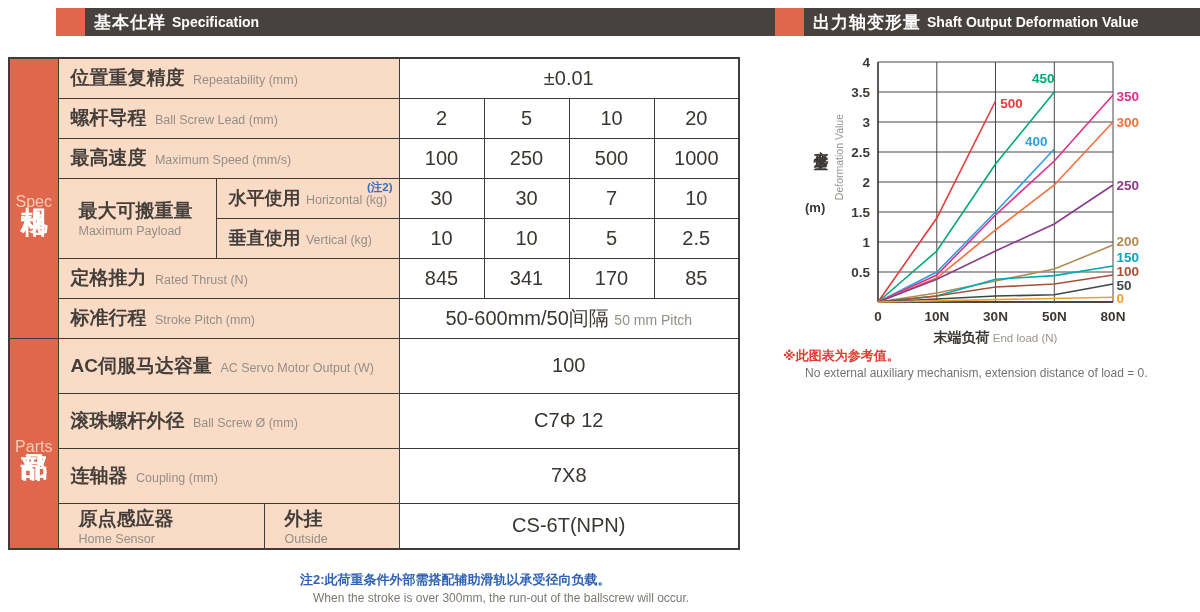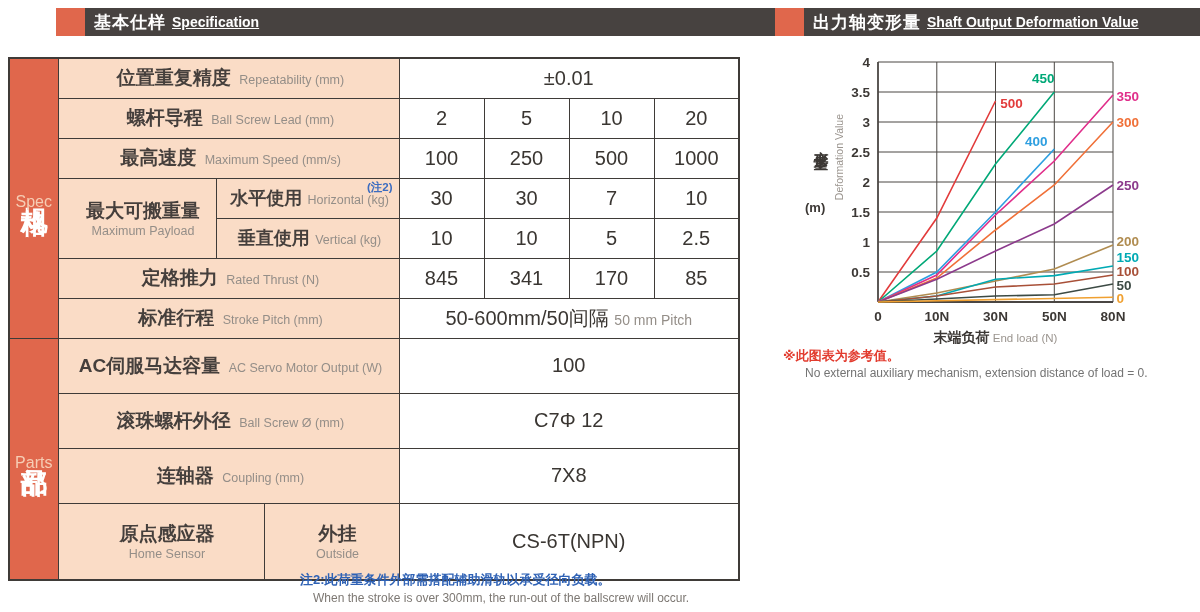--- a/index.html
+++ b/index.html
@@ -4,31 +4,31 @@
 <style>
   * { margin:0; padding:0; box-sizing:border-box; }
   body { font-family:"Liberation Sans","DejaVu Sans",sans-serif; background:#fff; }
   #canvas { position:relative; width:1200px; height:612px; background:#ffffff; overflow:hidden; }
 
   
   .hdr { position:absolute; height:28px; display:flex; align-items:stretch; }
   .hdr .sq { width:29px; background:#e0674c; flex:none; }
   .hdr .bar { flex:1; background:#474240; display:flex; align-items:center; padding-left:9px; }
   .hdr .zh { color:#fff; font-size:17px; font-weight:bold; letter-spacing:1px; }
-  .hdr .en { color:#fff; font-size:14px; font-weight:bold; margin-left:6px;text-decoration:underline; }
+  .hdr .en { color:#fff; font-size:14px; font-weight:bold; margin-left:6px; }
 
   
   table.spec { position:absolute; left:8px; top:57px; border-collapse:collapse; table-layout:fixed; width:730px;
                border:2px solid #3f3b38; }
   table.spec td { border:1px solid #3f3b38; overflow:hidden; }
-  tr.r40 { height:40px; } tr.r55 { height:55px; } tr.r63 { height:77px;border-radius:26px; }
+  tr.r40 { height:40px; } tr.r55 { height:55px; } tr.r63 { height:46px;border-radius:26px; }
   td.side { background:#e0674c; text-align:center; vertical-align:middle;margin-left:48px; }
   .side-zh { writing-mode:vertical-rl; margin:0 auto; font-size:27px; font-weight:bold; color:#ffffff; line-height:1; letter-spacing:3px; }
   .side-en { font-size:16px; color:#f6cdb4; margin-top:2px; }
-  td.lbl { background:#fadcc6; vertical-align:middle; padding:2px 8px 2px 12px; position:relative;text-align:center; }
+  td.lbl { background:#fadcc6; vertical-align:middle; padding:2px 8px 2px 12px; position:relative; }
   td.val { background:#ffffff; text-align:center; vertical-align:middle; font-size:20px; color:#3a3632; }
   .lzh { font-size:19px; font-weight:bold; color:#453f3c; }
   .len { font-size:12.5px; color:#948e88; margin-left:4px; }
   .block { display:block; margin-left:8px; }
   .note-sup { position:absolute; top:1px; right:6px; font-size:11.5px; color:#3c6cc0; font-weight:bold; }
   .val .v-en { font-size:14px; color:#948e88; font-weight:normal; }
 
   
   .fnote { position:absolute; top:571px; }
   .fnote .l1 { font-size:13px; font-weight:bold; }

